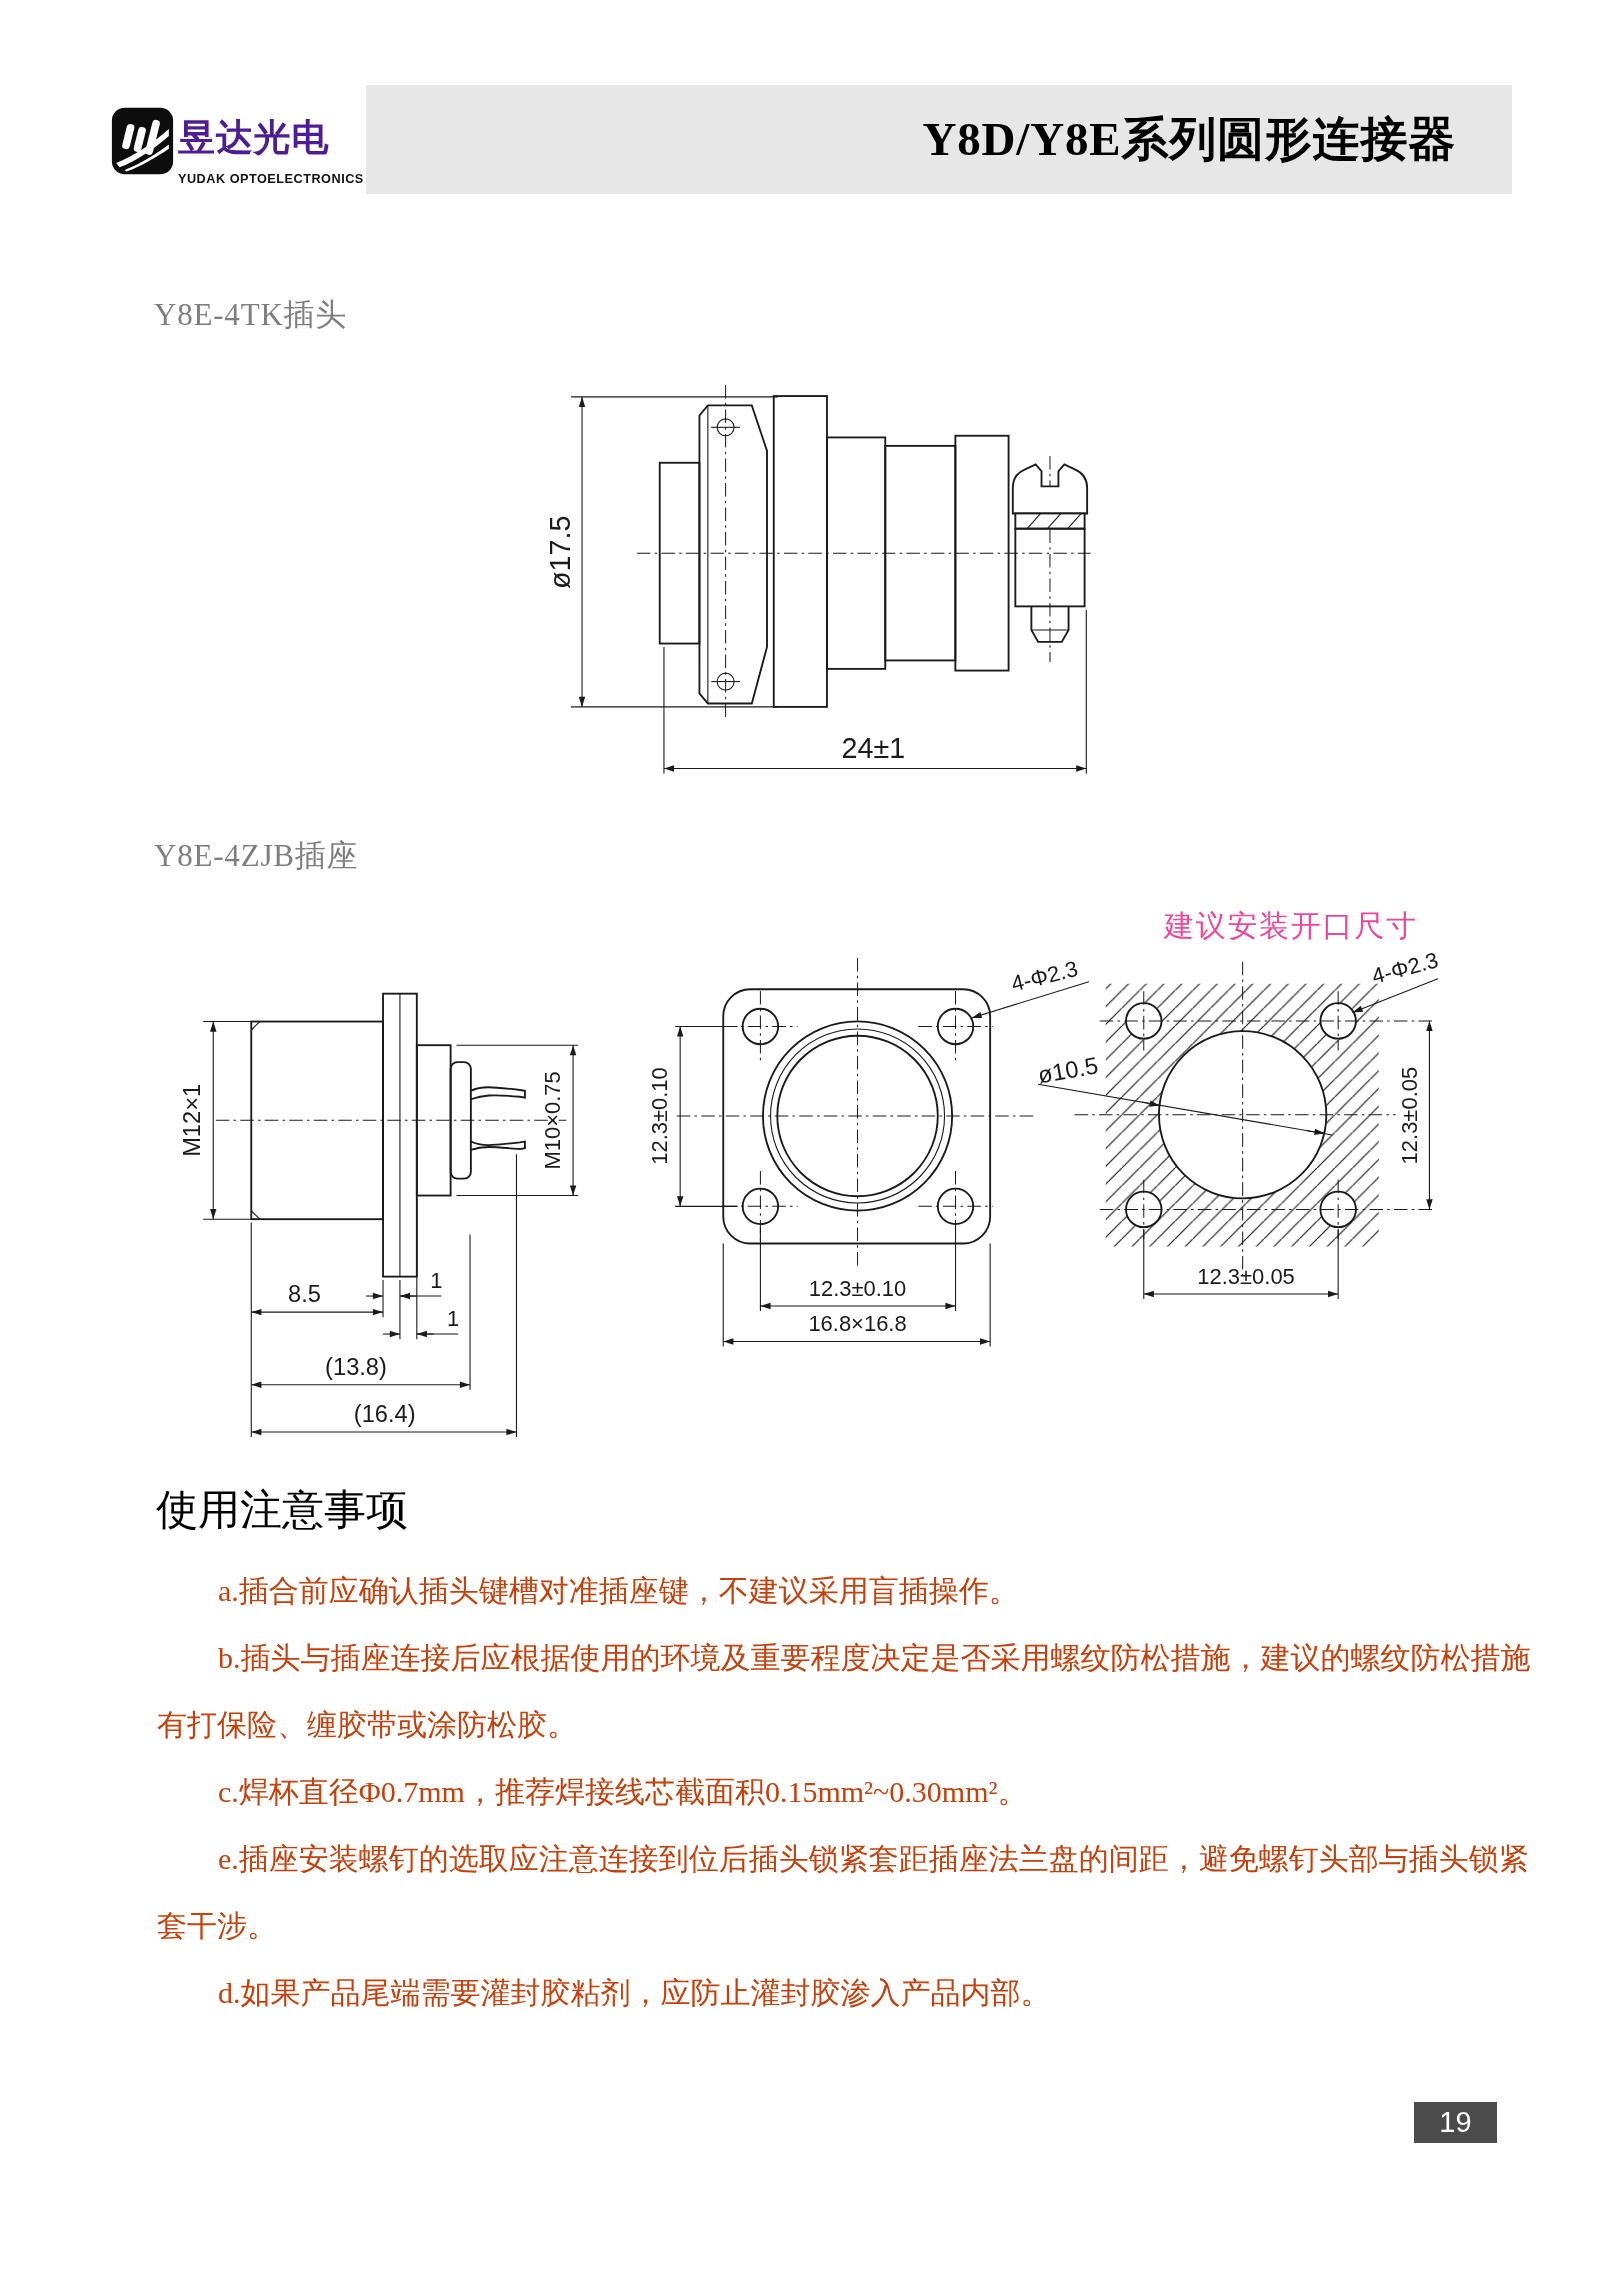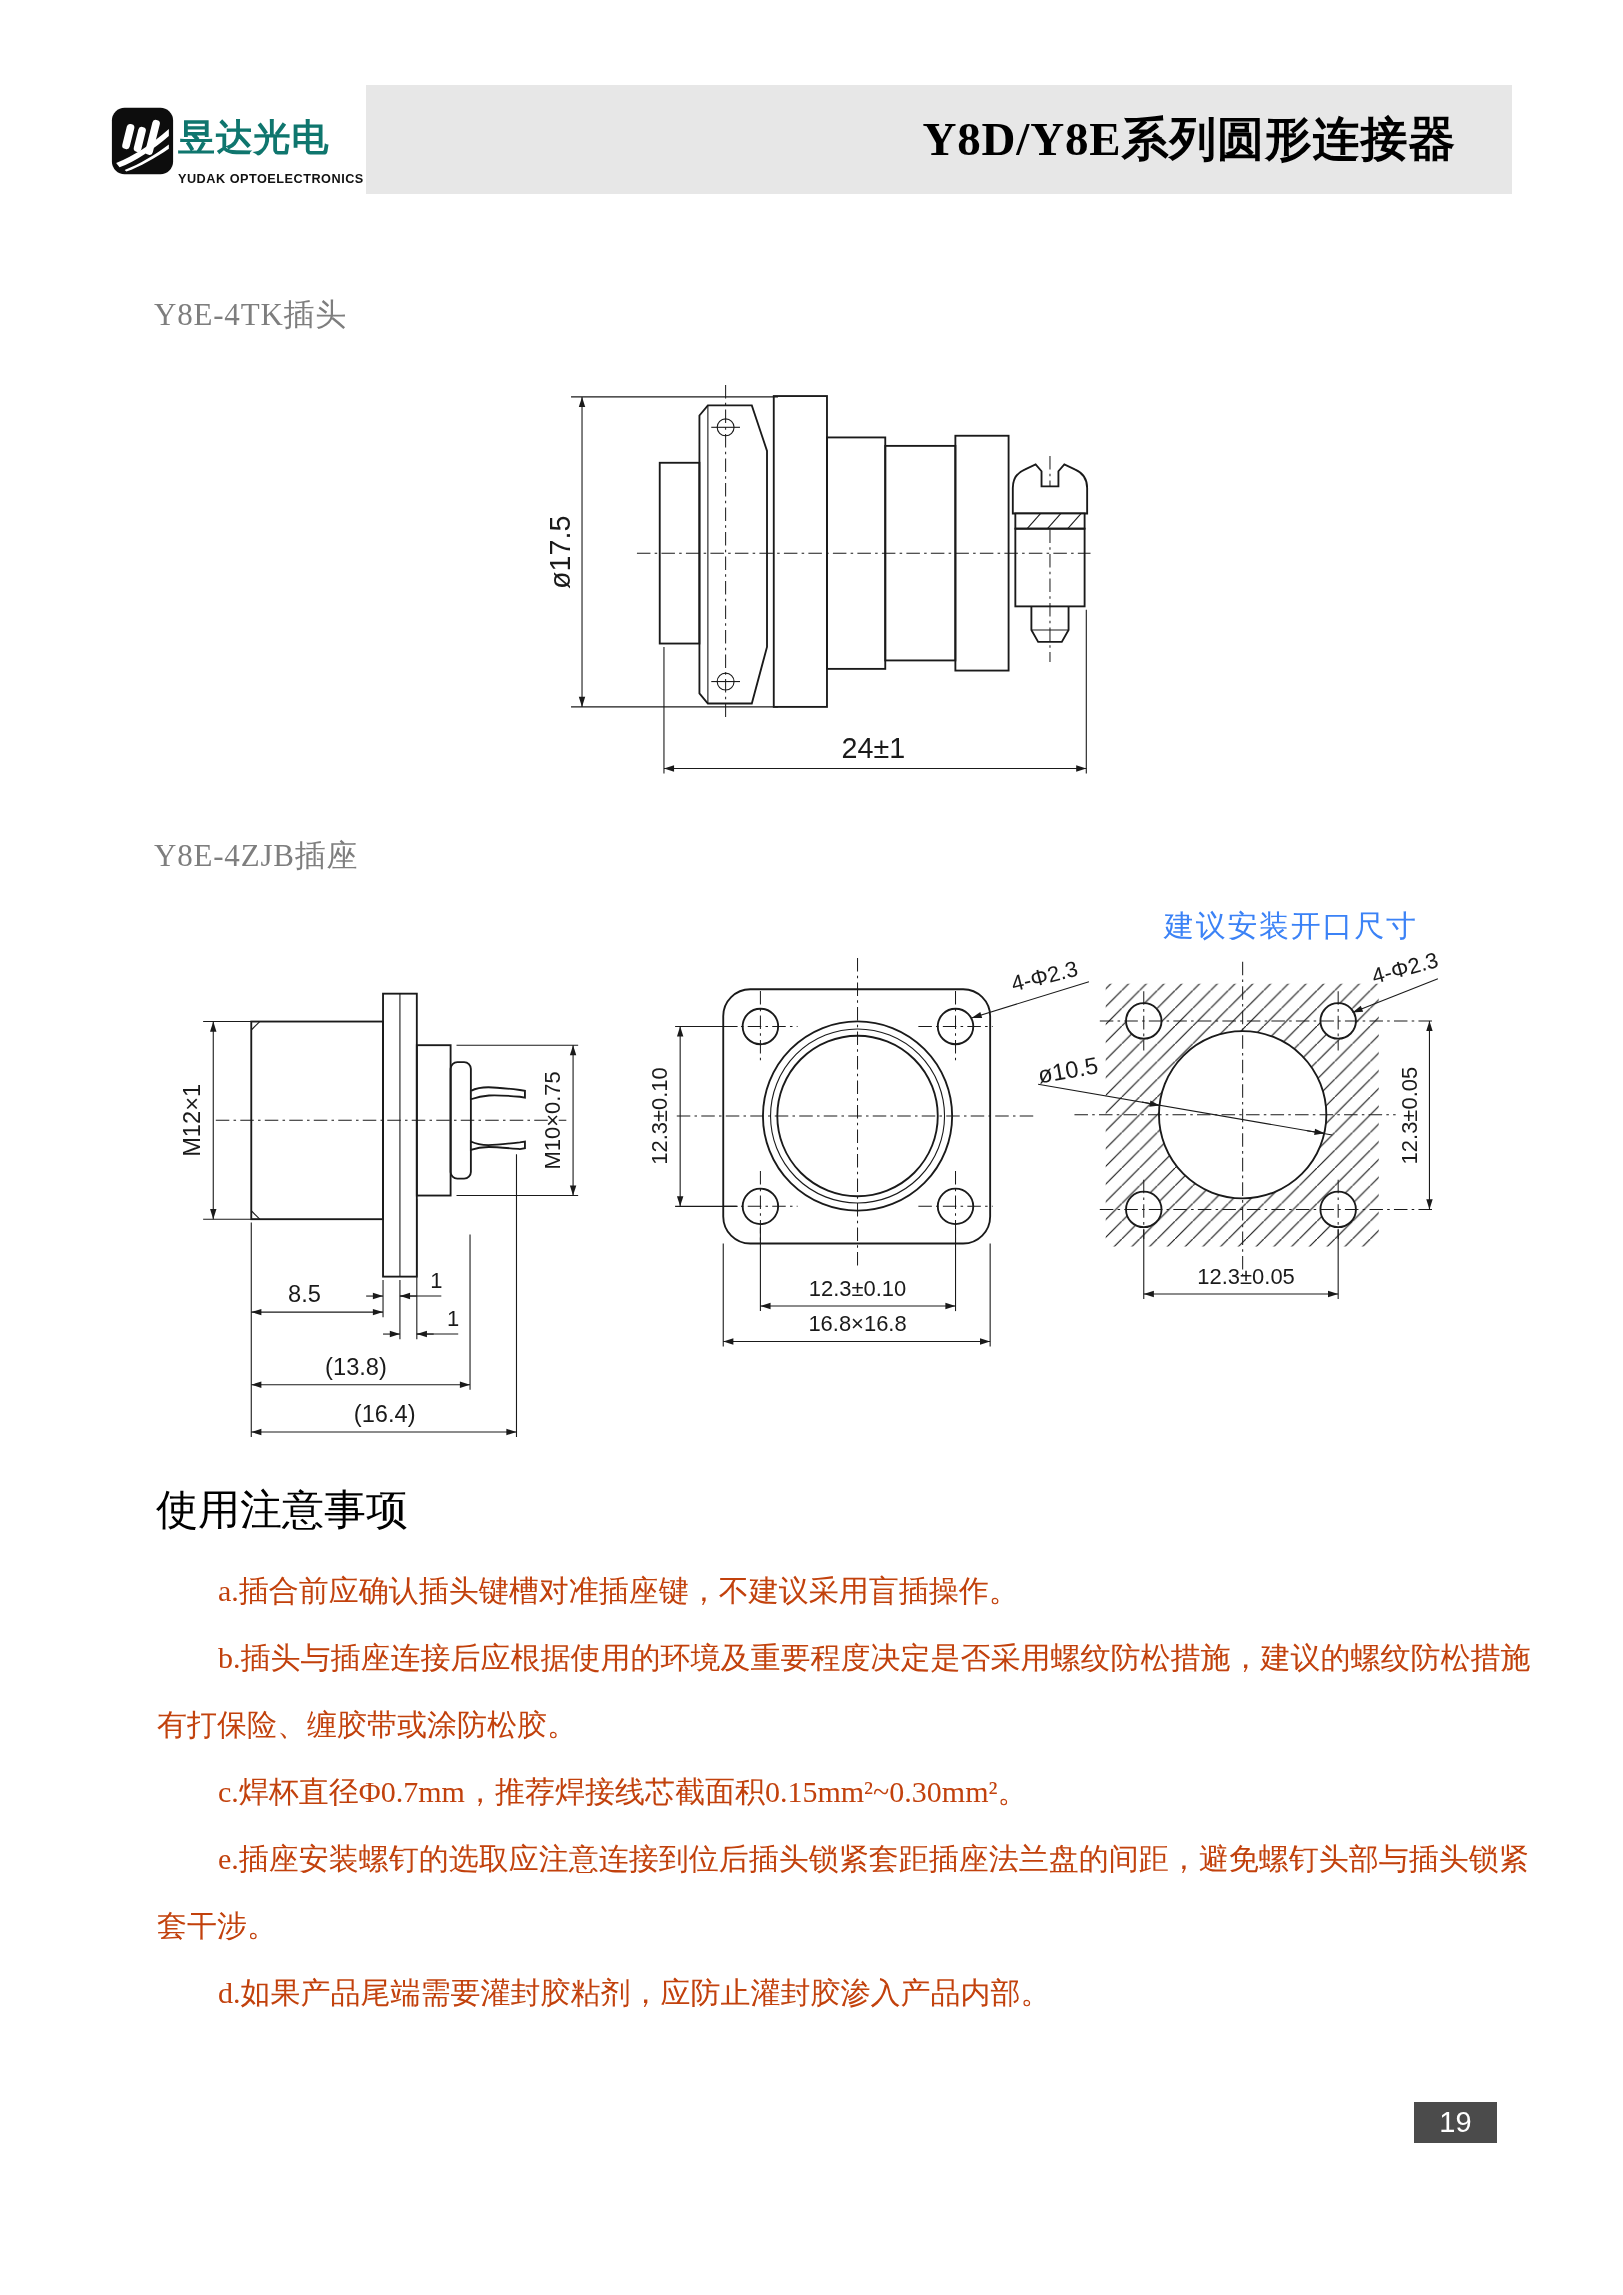--- a/index.html
+++ b/index.html
@@ -4,26 +4,26 @@
 <style>
   html,body{margin:0;padding:0;background:#888;}
   .page{position:relative;width:1623px;height:2295px;background:#ffffff;overflow:hidden;
         font-family:"Liberation Serif","DejaVu Serif",serif;}
   
   .header-bar{position:absolute;left:366px;top:85px;width:1146px;height:109px;background:#e7e7e7;
               display:flex;align-items:center;justify-content:flex-end;padding-right:56px;box-sizing:border-box;}
   .header-title{font-size:47px;font-weight:bold;color:#000;letter-spacing:0.8px;}
   .logo{position:absolute;left:111px;top:107px;}
   .logo-cn{position:absolute;left:178px;top:113px;font-family:Liberation Mono, monospace;
-           font-weight:bold;font-size:37px;color:#0f766e;letter-spacing:0.8px;}
+           font-weight:bold;font-size:37px;color:#4c1d95;letter-spacing:0.8px;}
   .logo-en{position:absolute;left:178px;top:172px;font-family:"Liberation Sans","DejaVu Sans",sans-serif;
            font-weight:bold;font-size:12.7px;color:#111;letter-spacing:0.5px;text-align:right;}
   
   .sec-title{position:absolute;left:154px;font-size:31px;color:#7e7e7e;letter-spacing:0.8px;}
-  .cutout-title{position:absolute;left:1164px;top:906px;font-size:30px;color:#3b82f6;letter-spacing:1.7px;}
+  .cutout-title{position:absolute;left:1164px;top:906px;font-size:30px;color:#ec4899;letter-spacing:1.7px;}
   
   svg{position:absolute;overflow:visible;}
   .ol{fill:none;stroke:#1a1a1a;stroke-width:2.2;}
   .olw{fill:#fff;stroke:#1a1a1a;stroke-width:2.2;}
   .thin{fill:none;stroke:#1a1a1a;stroke-width:1.3;}
   .cl{fill:none;stroke:#1a1a1a;stroke-width:1.2;stroke-dasharray:16 5 3 5;}
   .dt{fill:#1a1a1a;font-family:"Liberation Sans","DejaVu Sans",sans-serif;}
   
   .notes-heading{position:absolute;left:156px;top:1482px;font-size:42px;font-weight:normal;color:#000;}
   .notes{position:absolute;left:157px;top:1557px;width:1391px;}

